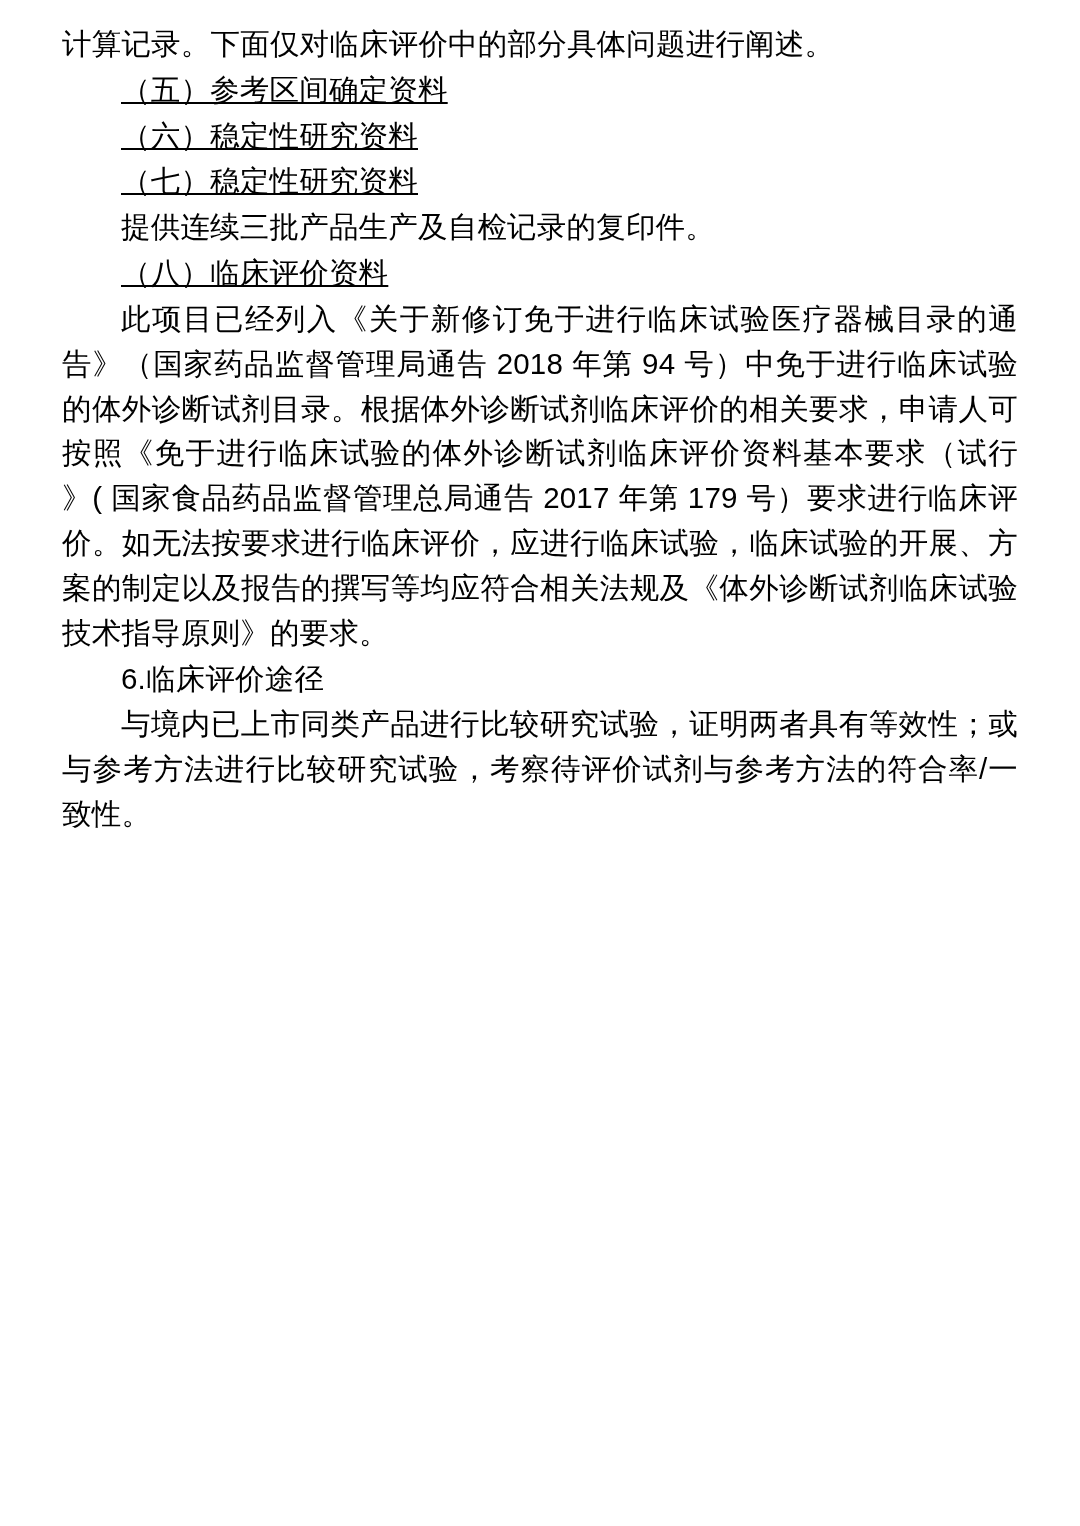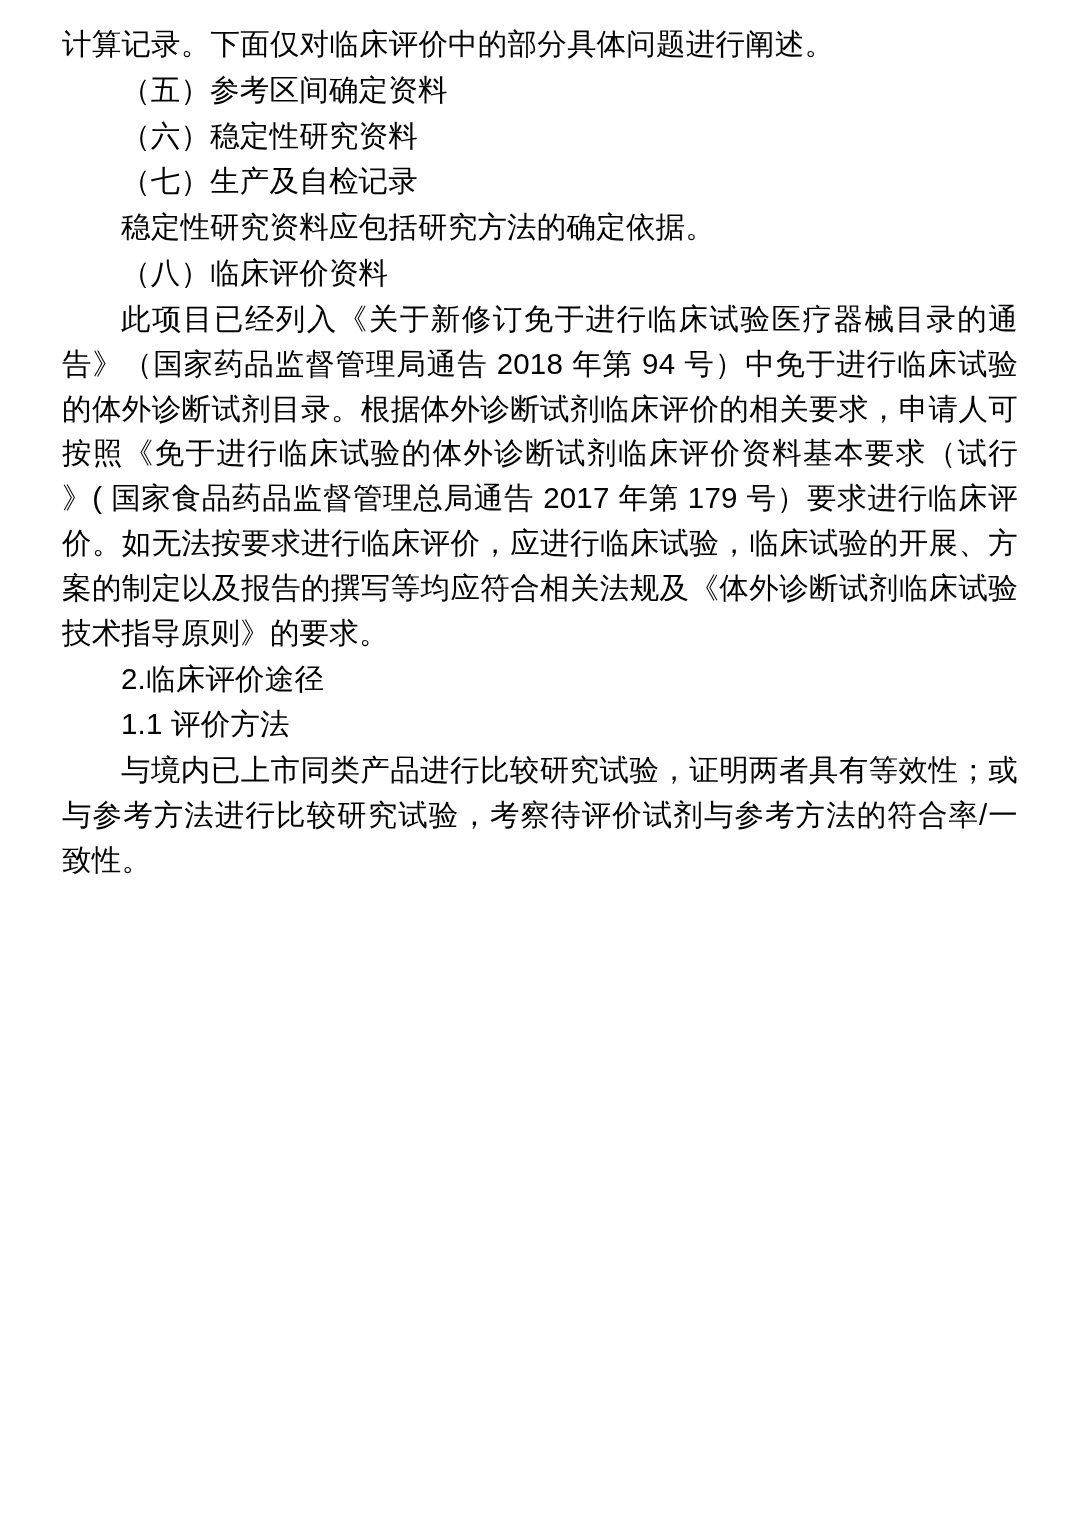--- a/index.html
+++ b/index.html
@@ -28,49 +28,49 @@
     letter-spacing: 0.2px;
   }
   p {
     margin: 0 0 1px 0;
   }
   .indent {
     text-indent: 2em;
   }
   .heading {
     text-indent: 2em;
+    text-decoration: underline;
   }
   .sub-heading {
     text-indent: 2em;
   }
 </style>
 </head>
 <body>
 
 <div class="page">
   <div class="doc-body">
 
     <p class="flow">计算记录。下面仅对临床评价中的部分具体问题进行阐述。</p>
 
     <p class="heading">（五）参考区间确定资料</p>
 
 
     <p class="heading">（六）稳定性研究资料</p>
 
 
 
-    <p class="heading">（七）生产及自检记录</p>
+    <p class="heading">（七）稳定性研究资料</p>
 
-    <p class="indent">稳定性研究资料应包括研究方法的确定依据。</p>
+    <p class="indent">提供连续三批产品生产及自检记录的复印件。</p>
 
     <p class="heading">（八）临床评价资料</p>
 
     <p class="indent">此项目已经列入《关于新修订免于进行临床试验医疗器械目录的通告》（国家药品监督管理局通告 2018 年第 94 号）中免于进行临床试验的体外诊断试剂目录。根据体外诊断试剂临床评价的相关要求，申请人可按照《免于进行临床试验的体外诊断试剂临床评价资料基本要求（试行 》( 国家食品药品监督管理总局通告 2017 年第 179 号）要求进行临床评价。如无法按要求进行临床评价，应进行临床试验，临床试验的开展、方案的制定以及报告的撰写等均应符合相关法规及《体外诊断试剂临床试验技术指导原则》的要求。</p>
 
-    <p class="sub-heading">2.临床评价途径</p>
+    <p class="sub-heading">6.临床评价途径</p>
 
 
-    <p class="sub-heading">1.1 评价方法</p>
 
     <p class="indent">与境内已上市同类产品进行比较研究试验，证明两者具有等效性；或与参考方法进行比较研究试验，考察待评价试剂与参考方法的符合率/一致性。</p>
 
   </div>
 </div>
 
 </body></html>

